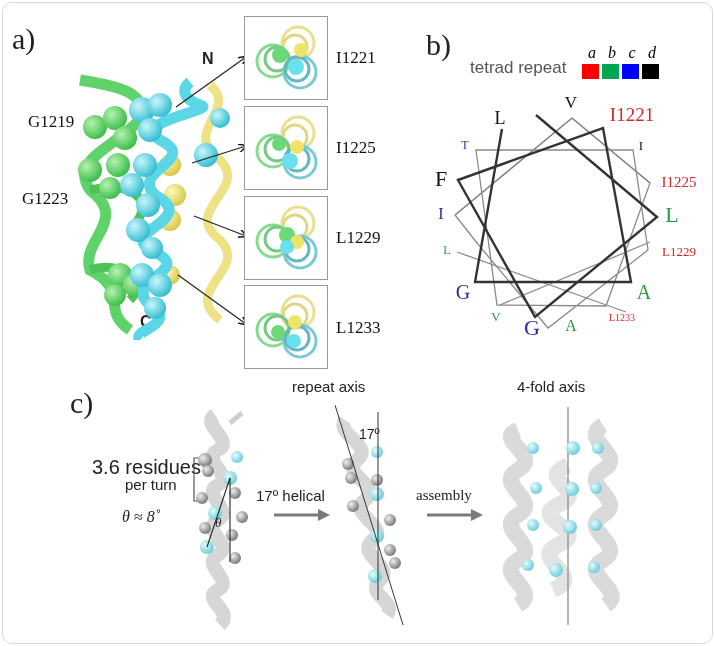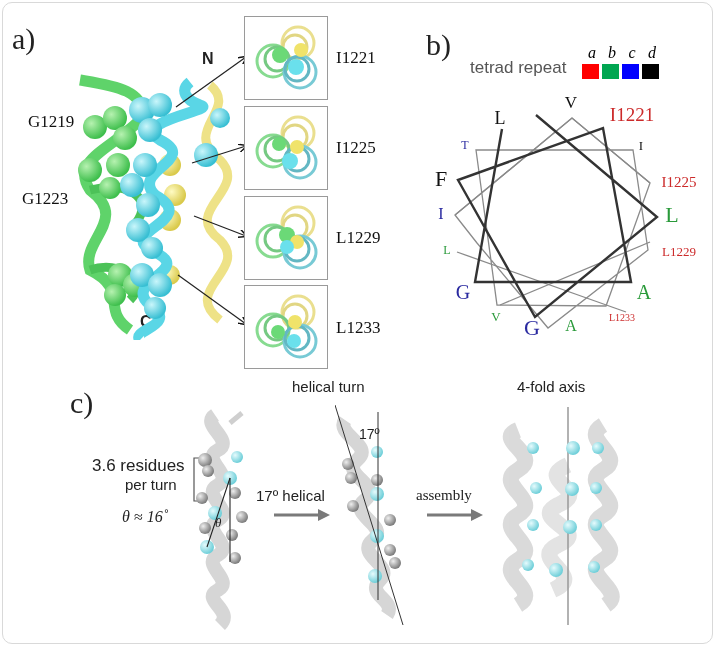--- a/index.html
+++ b/index.html
@@ -200,23 +200,23 @@
 <div class="wheel-lbl" style="left:496px;top:317px;font-size:13px;color:#2a9a3a;">V</div>
 <div class="wheel-lbl" style="left:463px;top:292px;font-size:20px;color:#2a2aa0;">G</div>
 <div class="wheel-lbl" style="left:447px;top:250px;font-size:12px;color:#2a9a3a;">L</div>
 <div class="wheel-lbl" style="left:441px;top:214px;font-size:16px;color:#2a2aa0;">I</div>
 <div class="wheel-lbl" style="left:441px;top:179px;font-size:22px;color:#111;">F</div>
 <div class="wheel-lbl" style="left:465px;top:145px;font-size:12px;color:#2a2aa0;">T</div>
 <div class="wheel-lbl" style="left:500px;top:118px;font-size:18px;color:#111;">L</div>
 
 <div class="abs panel-label" style="left:70px;top:386px;">c)</div>
 
-<div class="abs sans-lbl" style="left:92px;top:456px;font-size:17px;text-align:center;">3.6 residues</div>
+<div class="abs sans-lbl" style="left:92px;top:456px;font-size:20px;text-align:center;">3.6 residues</div>
 <div class="abs sans-lbl" style="left:125px;top:476px;font-size:15px;text-align:center;">per turn</div>
-<div class="abs serif" style="left:122px;top:508px;font-size:16px;font-style:italic;color:#222;">θ ≈ 16˚</div>
+<div class="abs serif" style="left:122px;top:508px;font-size:16px;font-style:italic;color:#222;">θ ≈ 8˚</div>
 
 <svg class="abs" style="left:190px;top:455px;" width="16" height="50">
   <path d="M14 3 L4 3 L4 46 L14 46" fill="none" stroke="#555" stroke-width="1.2"></path>
 </svg>
 
 <svg class="abs" style="left:190px;top:405px;" width="70" height="230">
   <defs>
     <radialGradient id="sc" cx="35%" cy="35%" r="65%">
         <stop offset="0" stop-color="#e6fbfd"></stop>
         <stop offset="1" stop-color="#6fcfd9"></stop>
@@ -244,21 +244,21 @@
   <line x1="40" y1="73" x2="40" y2="157" stroke="#222" stroke-width="1.1"></line>
 </svg>
 <div class="abs serif" style="left:215px;top:515px;font-size:13px;font-style:italic;color:#222;">θ</div>
 
 <div class="abs sans-lbl" style="left:256px;top:487px;font-size:15px;">17º helical</div>
 <svg class="abs" style="left:272px;top:508px;" width="62" height="14">
   <line x1="2" y1="7" x2="48" y2="7" stroke="#7a7a7a" stroke-width="3"></line>
   <polygon points="46,1 58,7 46,13" fill="#7a7a7a"></polygon>
 </svg>
 
-<div class="abs sans-lbl" style="left:292px;top:378px;font-size:15px;">helical turn</div>
+<div class="abs sans-lbl" style="left:292px;top:378px;font-size:15px;">repeat axis</div>
 
 <svg class="abs" style="left:335px;top:400px;" width="80" height="230">
   <defs>
     <radialGradient id="sc2" cx="35%" cy="35%" r="65%">
         <stop offset="0" stop-color="#e6fbfd"></stop>
         <stop offset="1" stop-color="#6fcfd9"></stop>
       </radialGradient>
     <radialGradient id="sg2" cx="35%" cy="35%" r="65%">
         <stop offset="0" stop-color="#eeeeee"></stop>
         <stop offset="1" stop-color="#7d7d7d"></stop>

